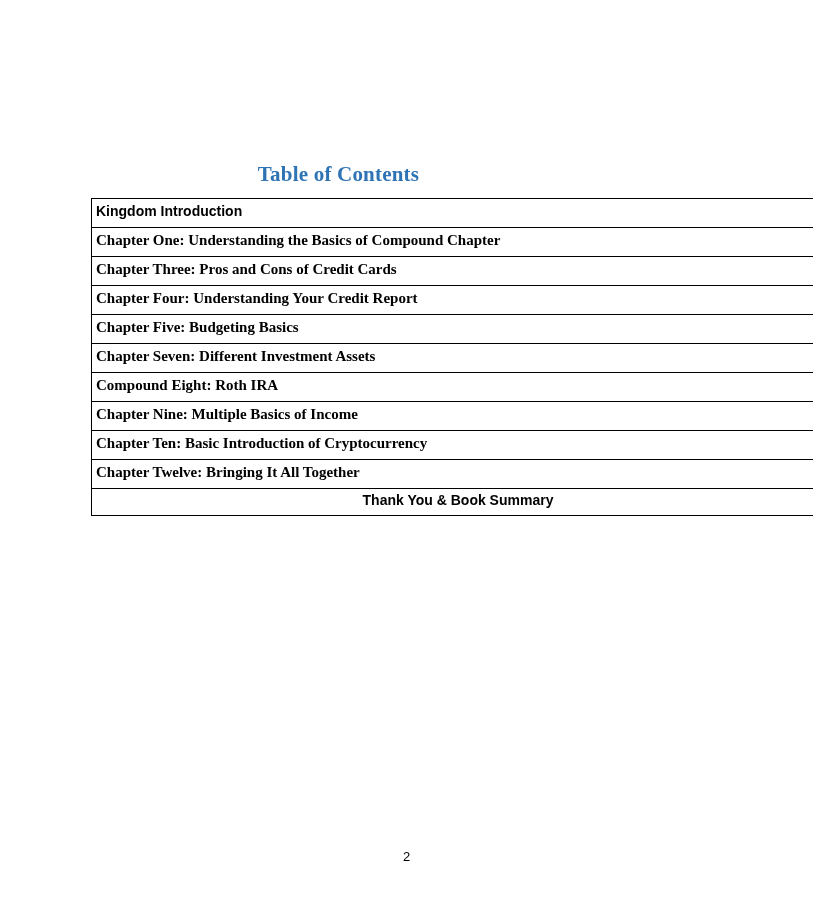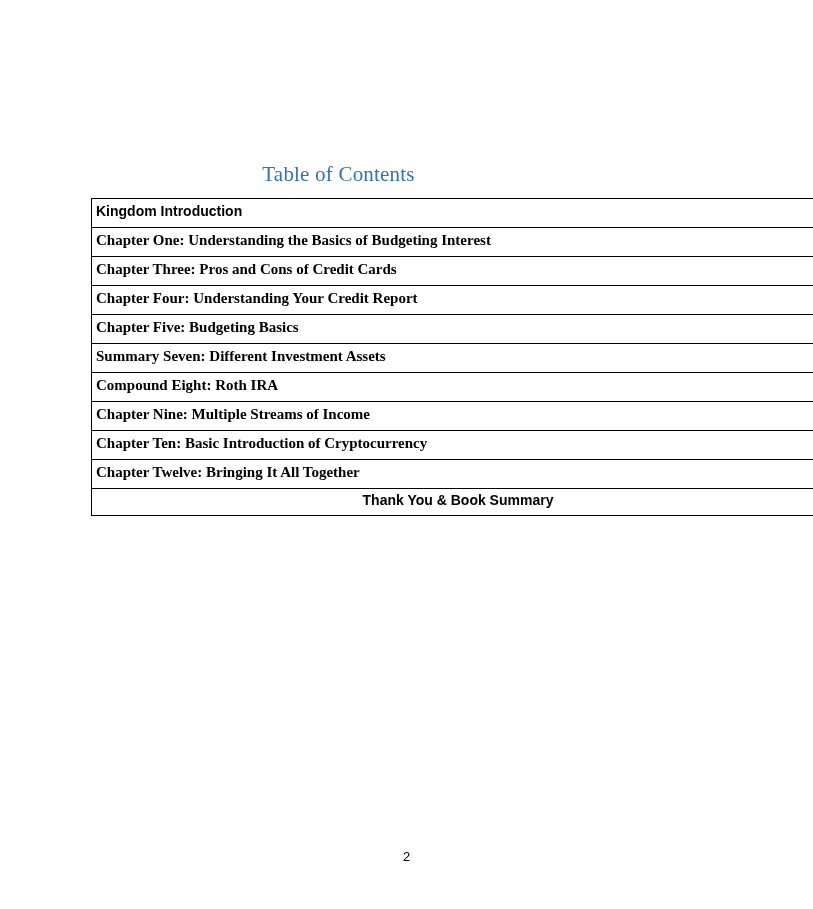--- a/index.html
+++ b/index.html
@@ -15,21 +15,21 @@
     font-family: "Liberation Serif", serif;
   }
   .page-title {
     position: absolute;
     top: 162px;
     left: 0;
     width: 677px;
     margin: 0;
     text-align: center;
     font-family: "Liberation Serif", serif;
-    font-weight: normal;
+    font-weight: bold;
     font-size: 21px;
     letter-spacing: 0.2px;
   }
   .toc-table {
     position: absolute;
     left: 91px;
     top: 198px;
     width: 734px;
     box-sizing: border-box;
     border: 1px solid #000000;
@@ -71,26 +71,26 @@
   }
 </style>
 </head>
 <body>
 
 <div class="document-page">
   <h1 class="page-title" style="color: rgb(46, 116, 181);">Table of Contents</h1>
 
   <div class="toc-table">
       <div class="toc-row kind-section"><span>Kingdom Introduction</span></div>
-      <div class="toc-row kind-chapter"><span>Chapter One: Understanding the Basics of Budgeting Interest</span></div>
+      <div class="toc-row kind-chapter"><span>Chapter One: Understanding the Basics of Compound Chapter</span></div>
       <div class="toc-row kind-chapter"><span>Chapter Three: Pros and Cons of Credit Cards</span></div>
       <div class="toc-row kind-chapter"><span>Chapter Four: Understanding Your Credit Report</span></div>
       <div class="toc-row kind-chapter"><span>Chapter Five: Budgeting Basics</span></div>
-      <div class="toc-row kind-chapter"><span>Summary Seven: Different Investment Assets</span></div>
+      <div class="toc-row kind-chapter"><span>Chapter Seven: Different Investment Assets</span></div>
       <div class="toc-row kind-chapter"><span>Compound Eight: Roth IRA</span></div>
-      <div class="toc-row kind-chapter"><span>Chapter Nine: Multiple Streams of Income</span></div>
+      <div class="toc-row kind-chapter"><span>Chapter Nine: Multiple Basics of Income</span></div>
       <div class="toc-row kind-chapter"><span>Chapter Ten: Basic Introduction of Cryptocurrency</span></div>
       <div class="toc-row kind-chapter"><span>Chapter Twelve: Bringing It All Together</span></div>
       <div class="toc-row kind-section"><span>Thank You &amp; Book Summary</span></div>
     </div>
 
   <div class="page-number">2</div>
 </div>
 
 </body></html>

